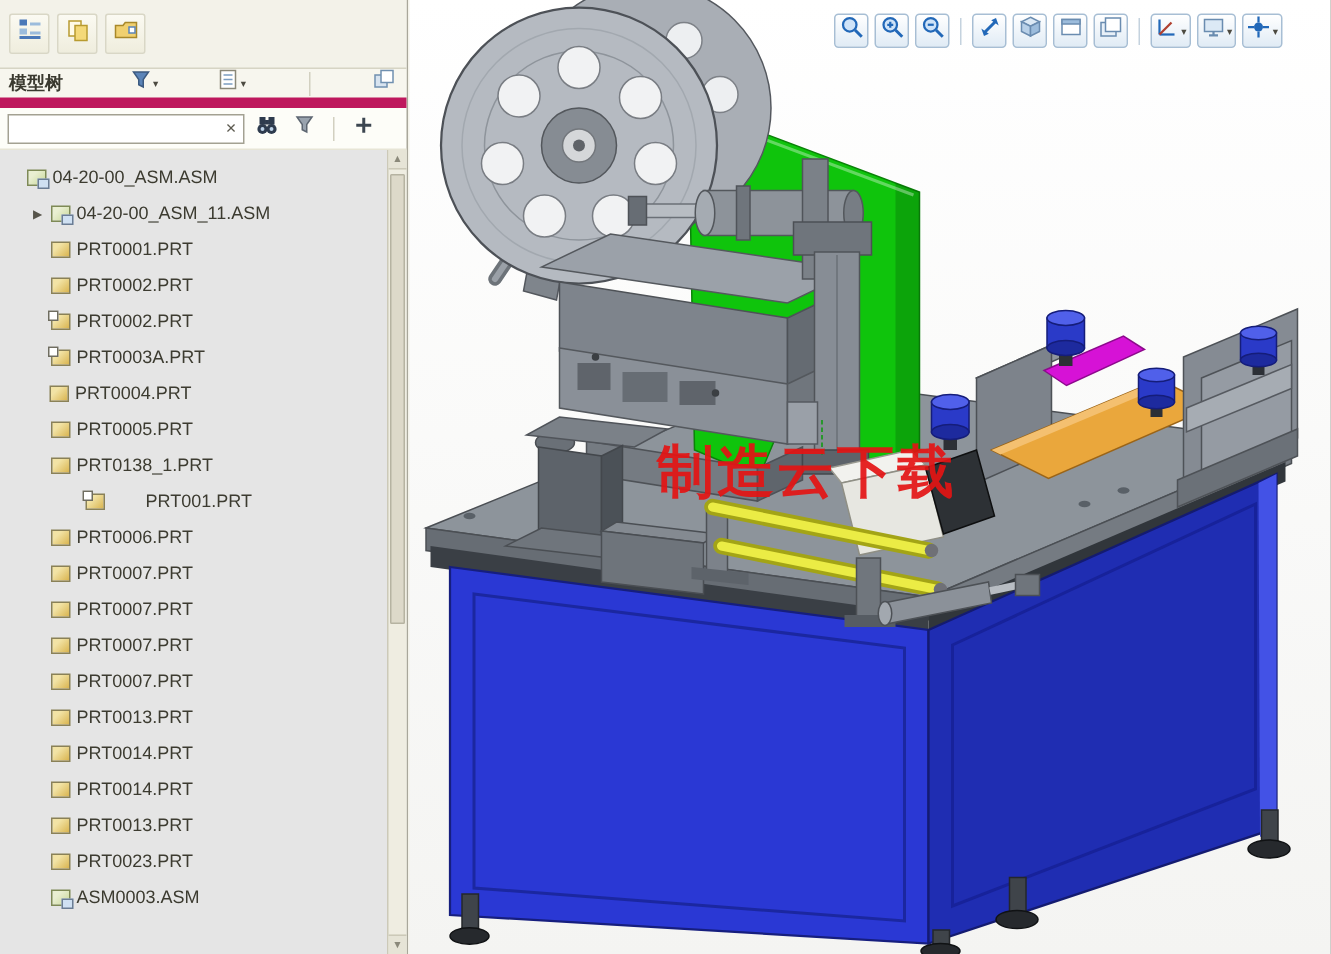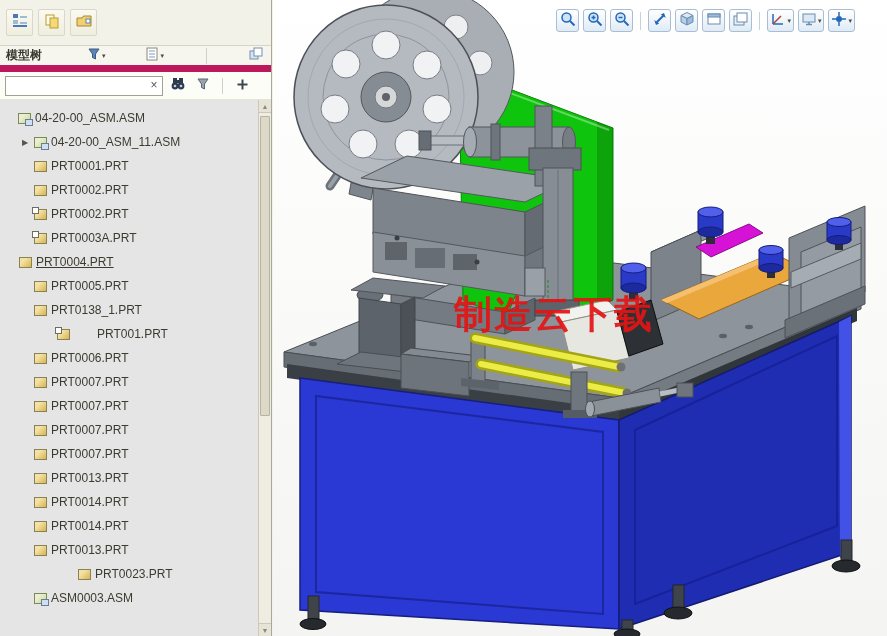--- a/index.html
+++ b/index.html
@@ -34,21 +34,21 @@
   .tree-icon.t-asm::after{content:"";position:absolute;right:-3px;bottom:-3px;width:6px;height:5px;background:#cfe0f2;border:1px solid #6b7d94;}
   .tree-icon.badged::before{content:"";position:absolute;left:-3px;top:-3px;width:5px;height:5px;background:#ffffff;border:1px solid #6f6d60;}
   .tree-scrollbar{position:absolute;right:0;top:100px;bottom:0;width:13px;background:#efede1;border-left:1px solid #ccc9b8;}
   .sb-arrow{height:13px;display:flex;align-items:center;justify-content:center;font-size:7px;color:#8b897a;background:#e6e4d6;border-bottom:1px solid #ccc9b8;cursor:pointer;}
   .sb-arrow.down{position:absolute;bottom:0;left:0;right:0;border-top:1px solid #ccc9b8;border-bottom:none;}
   .sb-thumb{position:absolute;left:1px;right:1px;top:16px;height:300px;background:#ddd9c9;border:1px solid #b6b3a1;border-radius:1px;cursor:pointer;}
 
   
   .canvas{position:absolute;left:273px;top:0;width:614px;height:636px;background:linear-gradient(var(--canvas-bg),#f4f4f2);}
   .machine-svg{position:absolute;inset:0;}
-  .watermark{position:absolute;left:181px;top:289px;font-size:38px;font-weight:bold;letter-spacing:2px;color:var(--watermark-red);opacity:.92;font-family:"DejaVu Sans",sans-serif;pointer-events:none;}
+  .watermark{position:absolute;left:165px;top:289px;font-size:38px;font-weight:bold;letter-spacing:2px;color:var(--watermark-red);opacity:.92;font-family:"DejaVu Sans",sans-serif;pointer-events:none;}
 
   
   .gfx-toolbar{position:absolute;top:9px;right:32px;display:flex;align-items:center;gap:4px;}
   .gbtn{min-width:23px;height:23px;padding:0 2px;display:flex;align-items:center;justify-content:center;border:1px solid #a7bed4;border-radius:3px;background:linear-gradient(#ffffff,#e0ebf5);cursor:pointer;}
   .gsep{width:1px;height:18px;background:#c4d2de;margin:0 3px;}
 </style>
 </head>
 <body>
 
 <div class="screen">
@@ -175,21 +175,21 @@
         <div class="tree-row" style="padding-left: 20px;">
     <span class="tree-arrow"></span>
     <span class="tree-icon t-prt badged"></span>
     <span class="tree-label">PRT0002.PRT</span>
   </div>
         <div class="tree-row" style="padding-left: 20px;">
     <span class="tree-arrow"></span>
     <span class="tree-icon t-prt badged"></span>
     <span class="tree-label">PRT0003A.PRT</span>
   </div>
-        <div class="tree-row" style="padding-left: 5px; text-decoration: underline;">
+        <div class="tree-row" style="padding-left: 19px;">
     <span class="tree-arrow"></span>
     <span class="tree-icon t-prt"></span>
     <span class="tree-label">PRT0004.PRT</span>
   </div>
         <div class="tree-row" style="padding-left: 20px;">
     <span class="tree-arrow"></span>
     <span class="tree-icon t-prt"></span>
     <span class="tree-label">PRT0005.PRT</span>
   </div>
         <div class="tree-row" style="padding-left: 20px;">
@@ -240,21 +240,21 @@
         <div class="tree-row" style="padding-left: 20px;">
     <span class="tree-arrow"></span>
     <span class="tree-icon t-prt"></span>
     <span class="tree-label">PRT0014.PRT</span>
   </div>
         <div class="tree-row" style="padding-left: 20px;">
     <span class="tree-arrow"></span>
     <span class="tree-icon t-prt"></span>
     <span class="tree-label">PRT0013.PRT</span>
   </div>
-        <div class="tree-row" style="padding-left: 20px; margin-left: 44px;">
+        <div class="tree-row" style="padding-left: 20px;">
     <span class="tree-arrow"></span>
     <span class="tree-icon t-prt"></span>
     <span class="tree-label">PRT0023.PRT</span>
   </div>
         <div class="tree-row" style="padding-left: 20px;">
     <span class="tree-arrow"></span>
     <span class="tree-icon t-asm"></span>
     <span class="tree-label">ASM0003.ASM</span>
   </div>
       </div>

